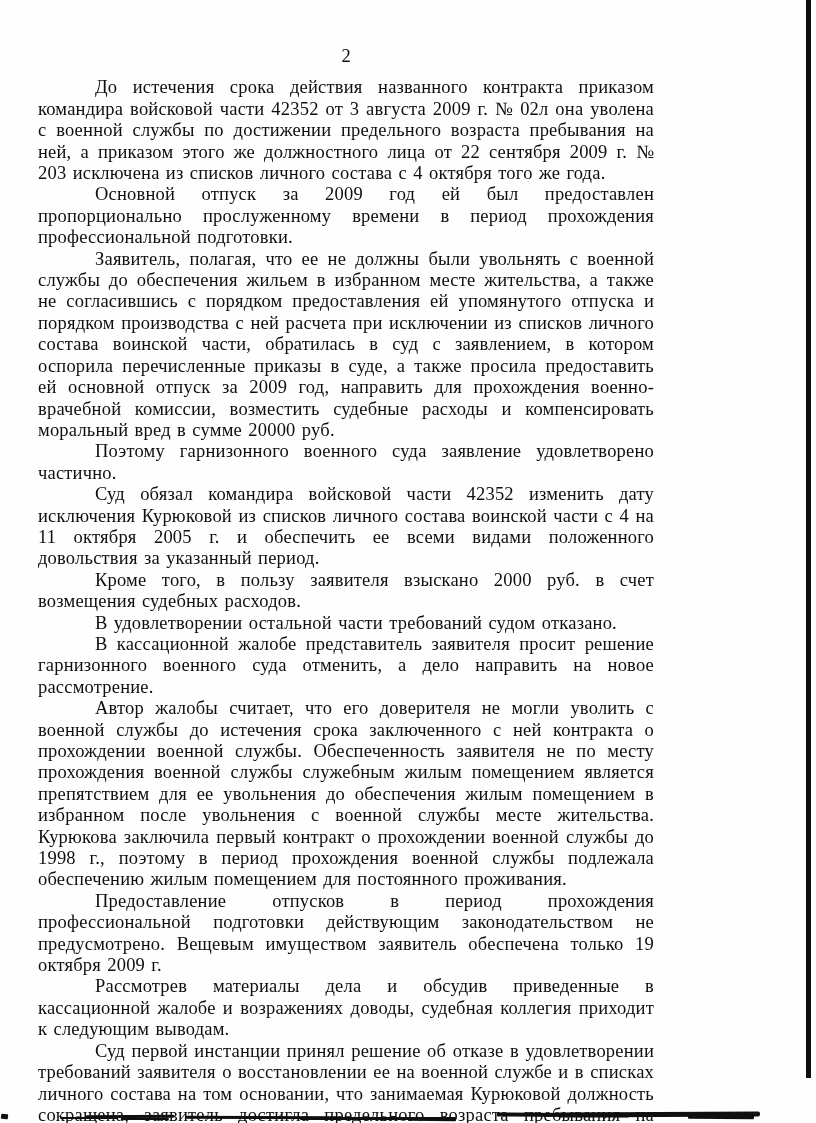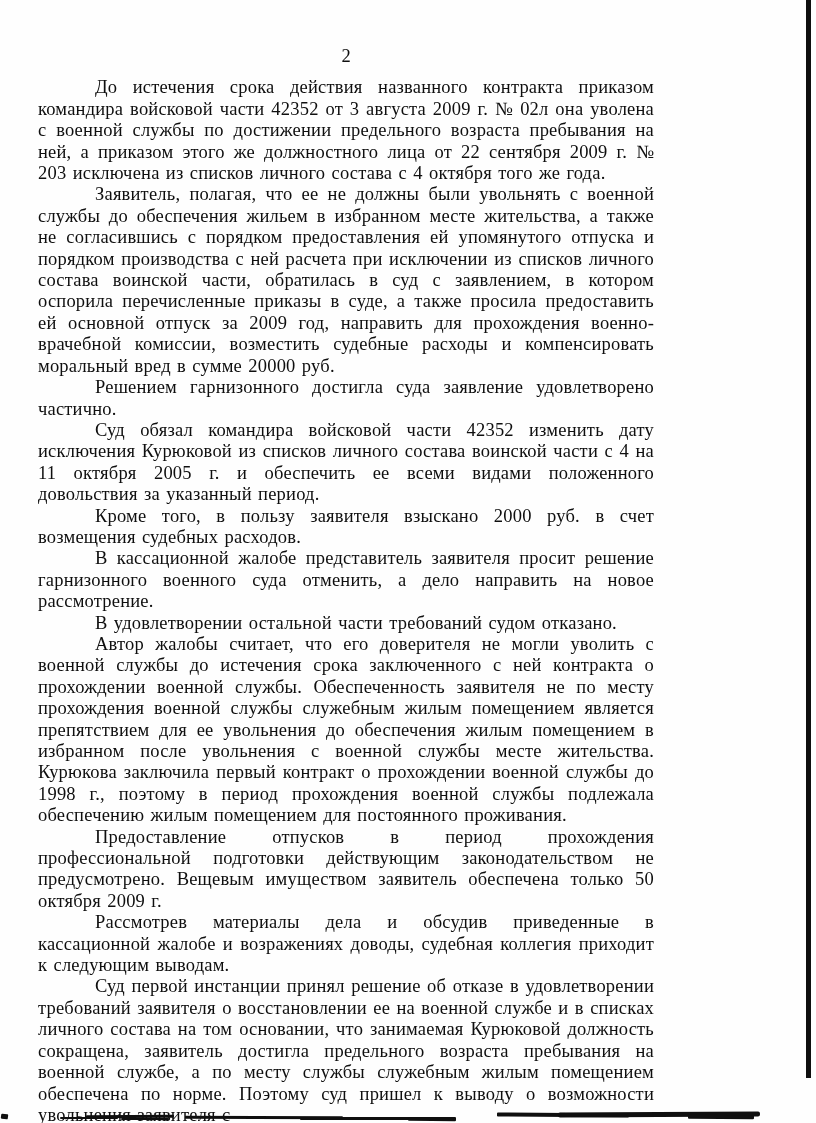--- a/index.html
+++ b/index.html
@@ -72,28 +72,29 @@
 </style>
 </head>
 <body>
 
 <div class="page">
 
   <div class="text-block">
     <div class="page-number">2</div>
     <div id="paragraphs">
         <p>До истечения срока действия названного контракта приказом командира войсковой части 42352 от 3 августа 2009 г. № 02л она уволена с военной службы по достижении предельного возраста пребывания на ней, а приказом этого же должностного лица от 22 сентября 2009 г. № 203 исключена из списков личного состава с 4 октября того же года.</p>
+        <p>Основной отпуск за 2009 год ей был предоставлен пропорционально прослуженному времени в период прохождения профессиональной подготовки.</p>
         <p>Заявитель, полагая, что ее не должны были увольнять с военной службы до обеспечения жильем в избранном месте жительства, а также не согласившись с порядком предоставления ей упомянутого отпуска и порядком производства с ней расчета при исключении из списков личного состава воинской части, обратилась в суд с заявлением, в котором оспорила перечисленные приказы в суде, а также просила предоставить ей основной отпуск за 2009 год, направить для прохождения военно-врачебной комиссии, возместить судебные расходы и компенсировать моральный вред в сумме 20000 руб.</p>
-        <p>Решением гарнизонного достигла суда заявление удовлетворено частично.</p>
+        <p>Поэтому гарнизонного военного суда заявление удовлетворено частично.</p>
         <p>Суд обязал командира войсковой части 42352 изменить дату исключения Курюковой из списков личного состава воинской части с 4 на 11 октября 2005 г. и обеспечить ее всеми видами положенного довольствия за указанный период.</p>
         <p>Кроме того, в пользу заявителя взыскано 2000 руб. в счет возмещения судебных расходов.</p>
+        <p>В удовлетворении остальной части требований судом отказано.</p>
         <p>В кассационной жалобе представитель заявителя просит решение гарнизонного военного суда отменить, а дело направить на новое рассмотрение.</p>
-        <p>В удовлетворении остальной части требований судом отказано.</p>
         <p>Автор жалобы считает, что его доверителя не могли уволить с военной службы до истечения срока заключенного с ней контракта о прохождении военной службы. Обеспеченность заявителя не по месту прохождения военной службы служебным жилым помещением является препятствием для ее увольнения до обеспечения жилым помещением в избранном после увольнения с военной службы месте жительства. Курюкова заключила первый контракт о прохождении военной службы до 1998 г., поэтому в период прохождения военной службы подлежала обеспечению жилым помещением для постоянного проживания.</p>
-        <p>Предоставление отпусков в период прохождения профессиональной подготовки действующим законодательством не предусмотрено. Вещевым имуществом заявитель обеспечена только 50 октября 2009 г.</p>
+        <p>Предоставление отпусков в период прохождения профессиональной подготовки действующим законодательством не предусмотрено. Вещевым имуществом заявитель обеспечена только 19 октября 2009 г.</p>
         <p>Рассмотрев материалы дела и обсудив приведенные в кассационной жалобе и возражениях доводы, судебная коллегия приходит к следующим выводам.</p>
         <p>Суд первой инстанции принял решение об отказе в удовлетворении требований заявителя о восстановлении ее на военной службе и в списках личного состава на том основании, что занимаемая Курюковой должность сокращена, заявитель достигла предельного возраста пребывания на военной службе, а по месту службы служебным жилым помещением обеспечена по норме. Поэтому суд пришел к выводу о возможности увольнения заявителя с</p>
       </div>
   </div>
 
   <div class="scan-line-right"></div>
 
   <div>
     <span class="sm s0"></span>
     <span class="sm s1"></span>

